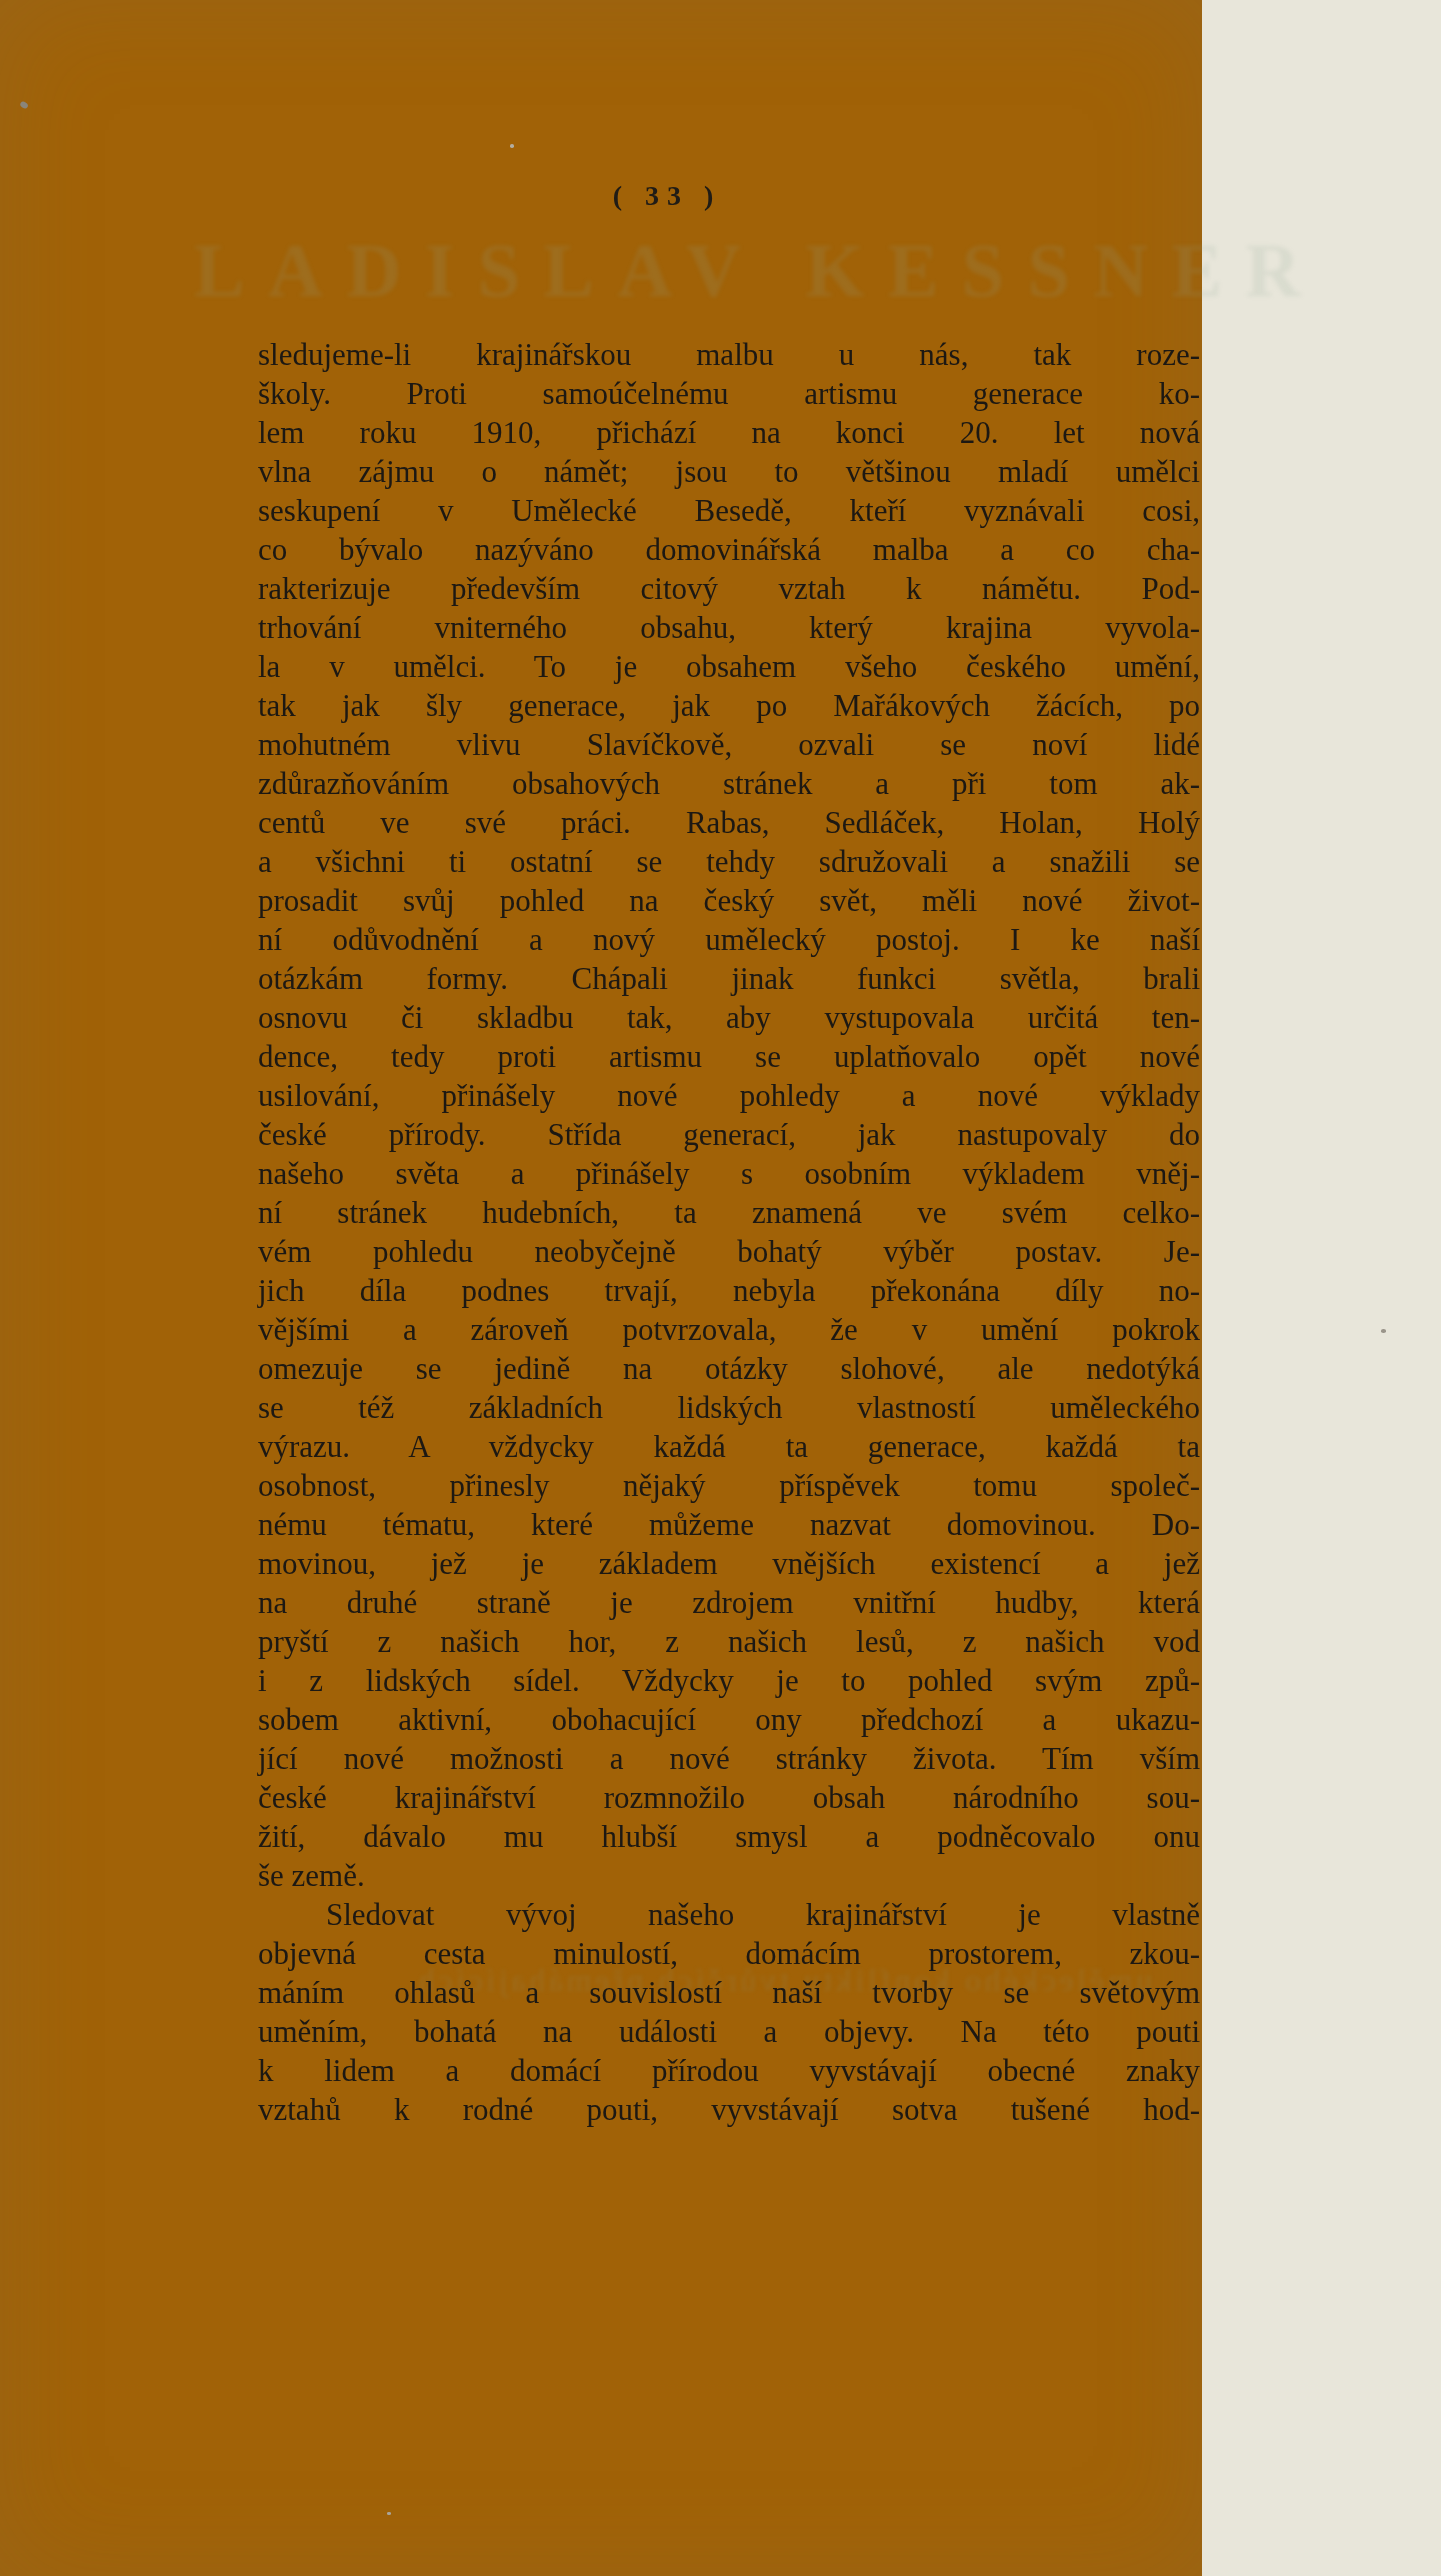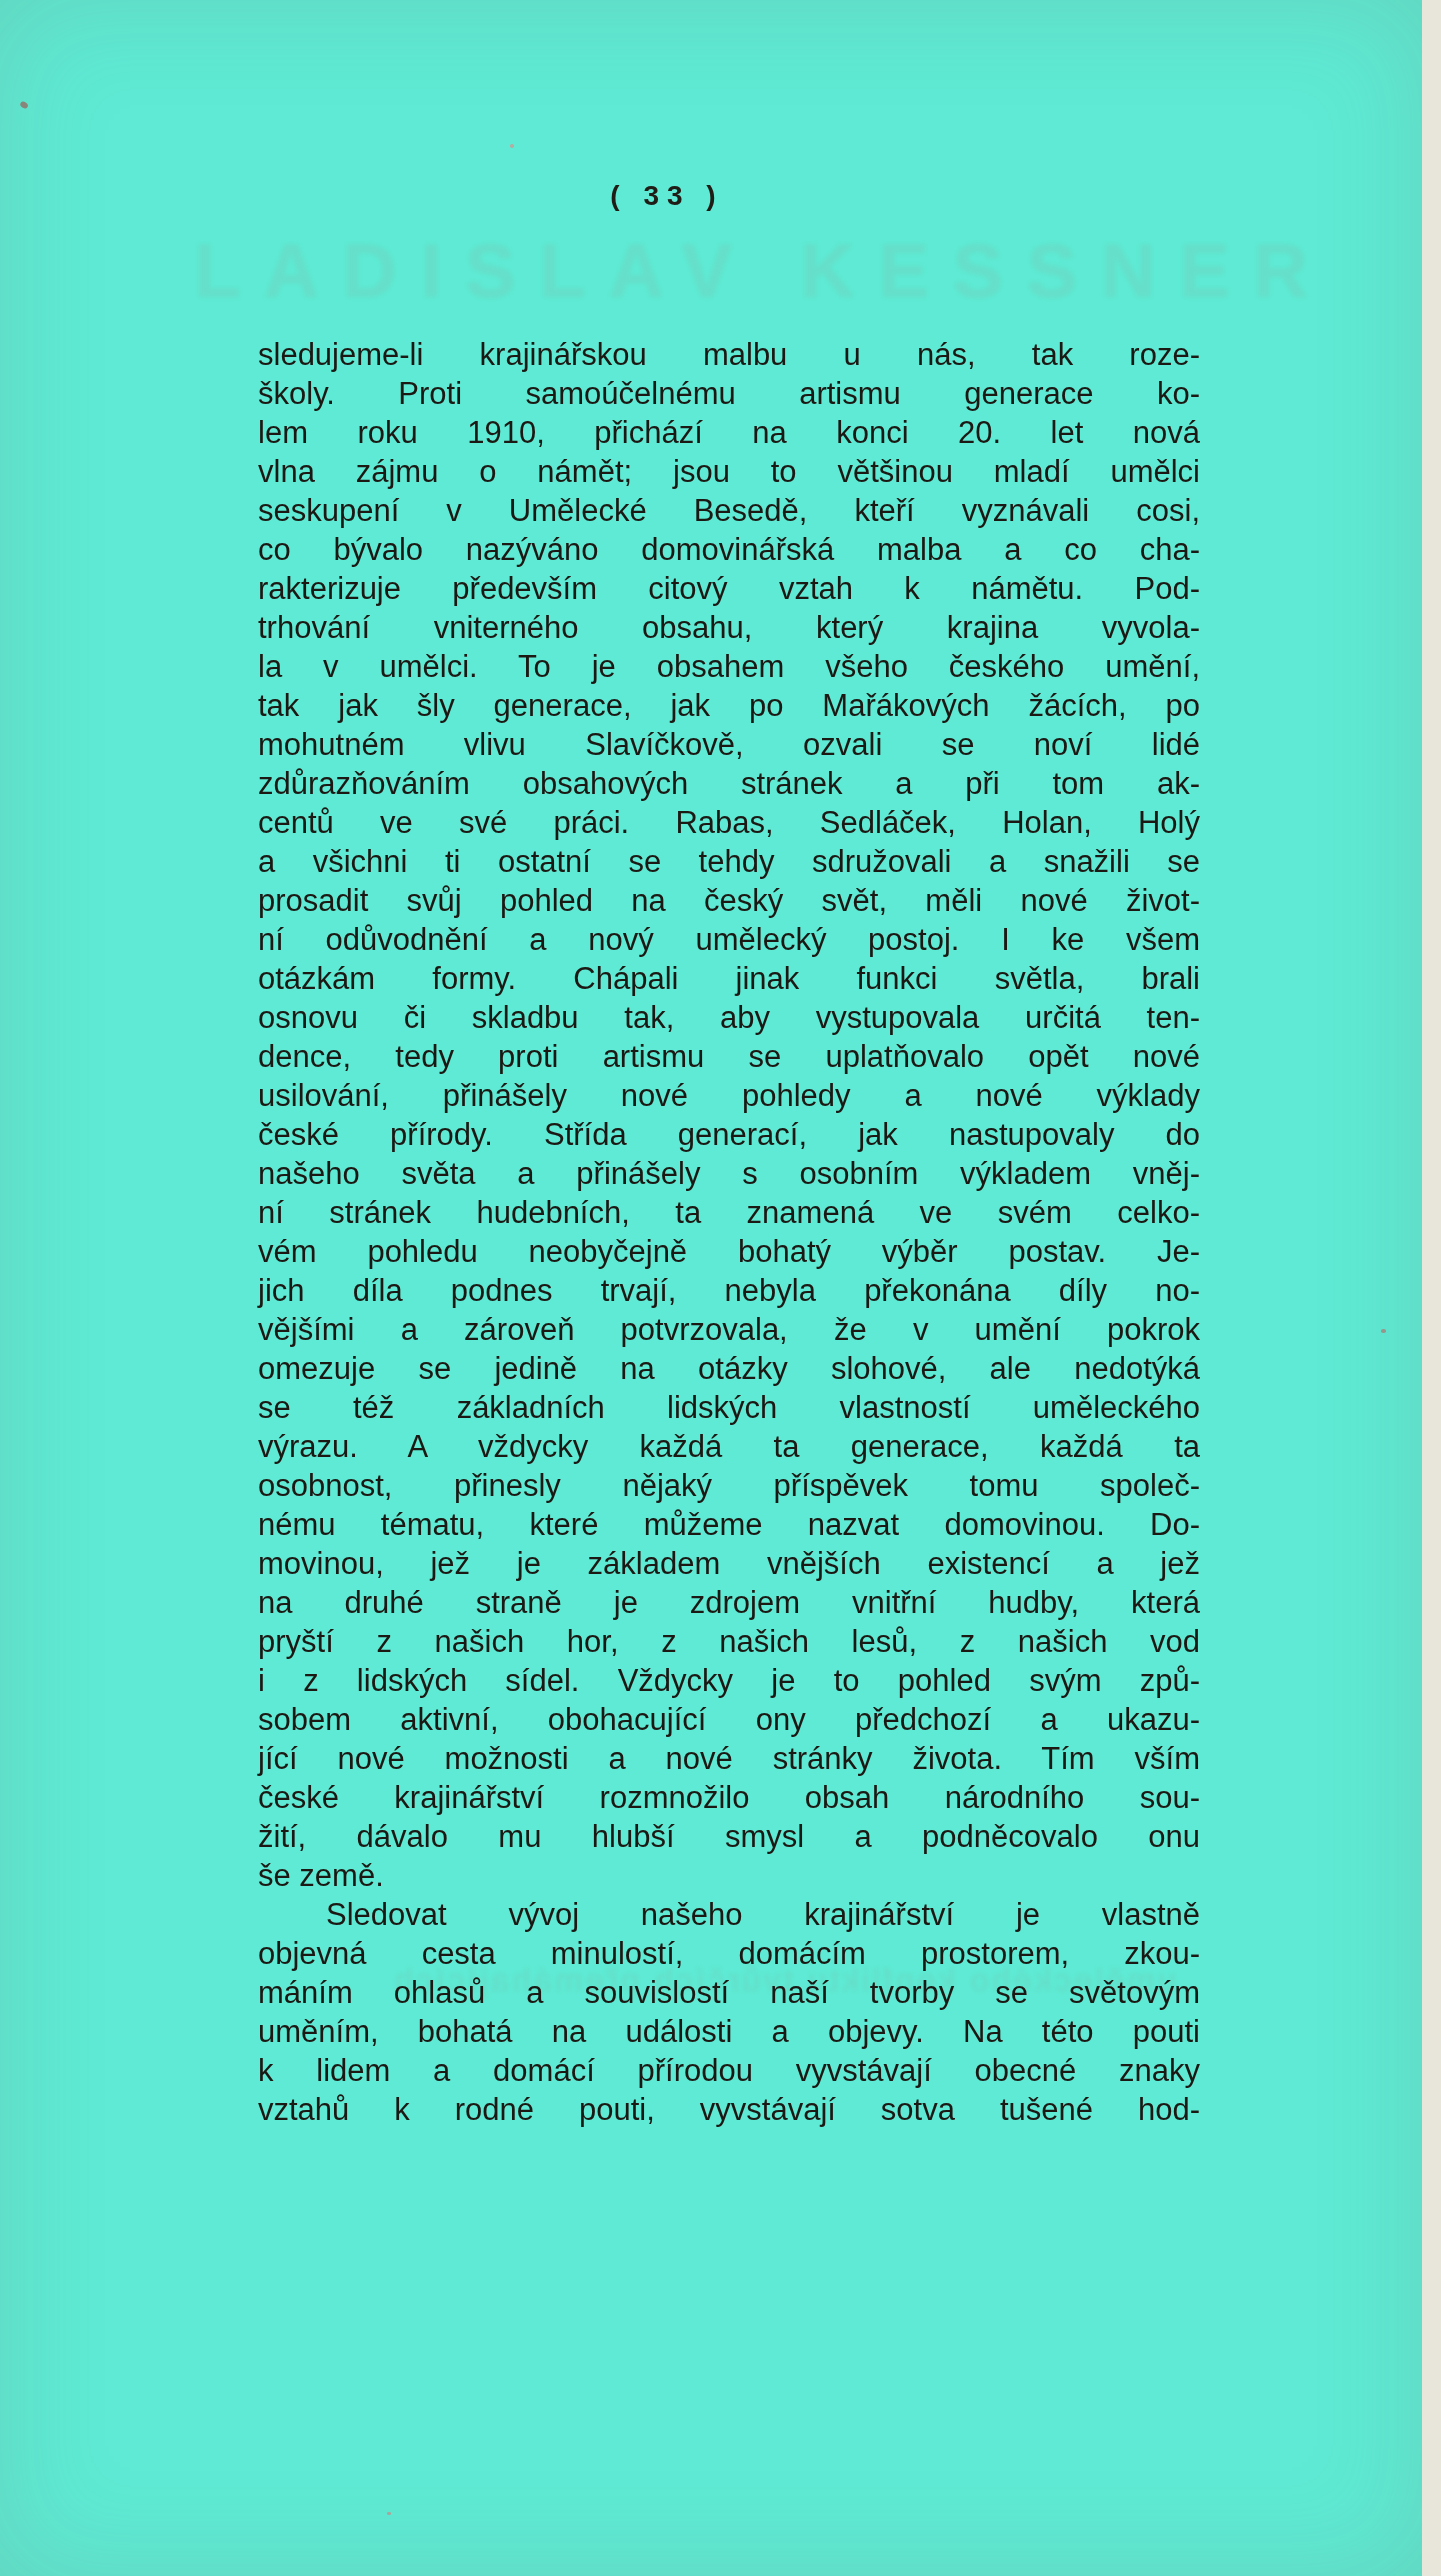--- a/index.html
+++ b/index.html
@@ -5,26 +5,26 @@
   html, body {
     margin: 0;
     padding: 0;
     width: 1442px;
     height: 2576px;
     overflow: hidden;
     background: #e8e6da;
   }
   .scan-page {
     position: relative;
-    width: 1422px;
+    width: 1202px;
     height: 2576px;
     background:
       radial-gradient(ellipse at 52% 42%, #f3f1e6 0%, #f1efe4 55%, #ecead e0 85%, #e9e7db 100%);
-    background-color: #5eead4;
-    font-family: Liberation Sans, sans-serif;
+    background-color: #a16207;
+    font-family: Liberation Serif, serif;
     color: #1c1813;
     box-shadow: inset 0 0 108px rgba(120,115,95,0.18);
   }
   .page-number {
     position: absolute;
     top: 180px;
     left: 487px;
     width: 360px;
     text-align: center;
     font-size: 28px;
@@ -107,21 +107,21 @@
       <div class="line">co bývalo nazýváno domovinářská malba a co cha-</div>
       <div class="line">rakterizuje především citový vztah k námětu. Pod-</div>
       <div class="line">trhování vniterného obsahu, který krajina vyvola-</div>
       <div class="line">la v umělci. To je obsahem všeho českého umění,</div>
       <div class="line">tak jak šly generace, jak po Mařákových žácích, po</div>
       <div class="line">mohutném vlivu Slavíčkově, ozvali se noví lidé</div>
       <div class="line">zdůrazňováním obsahových stránek a při tom ak-</div>
       <div class="line">centů ve své práci. Rabas, Sedláček, Holan, Holý</div>
       <div class="line">a všichni ti ostatní se tehdy sdružovali a snažili se</div>
       <div class="line">prosadit svůj pohled na český svět, měli nové život-</div>
-      <div class="line">ní odůvodnění a nový umělecký postoj. I ke všem</div>
+      <div class="line">ní odůvodnění a nový umělecký postoj. I ke naší</div>
       <div class="line">otázkám formy. Chápali jinak funkci světla, brali</div>
       <div class="line">osnovu či skladbu tak, aby vystupovala určitá ten-</div>
       <div class="line">dence, tedy proti artismu se uplatňovalo opět nové</div>
       <div class="line">usilování, přinášely nové pohledy a nové výklady</div>
       <div class="line">české přírody. Střída generací, jak nastupovaly do</div>
       <div class="line">našeho světa a přinášely s osobním výkladem vněj-</div>
       <div class="line">ní stránek hudebních, ta znamená ve svém celko-</div>
       <div class="line">vém pohledu neobyčejně bohatý výběr postav. Je-</div>
       <div class="line">jich díla podnes trvají, nebyla překonána díly no-</div>
       <div class="line">vějšími a zároveň potvrzovala, že v umění pokrok</div>

